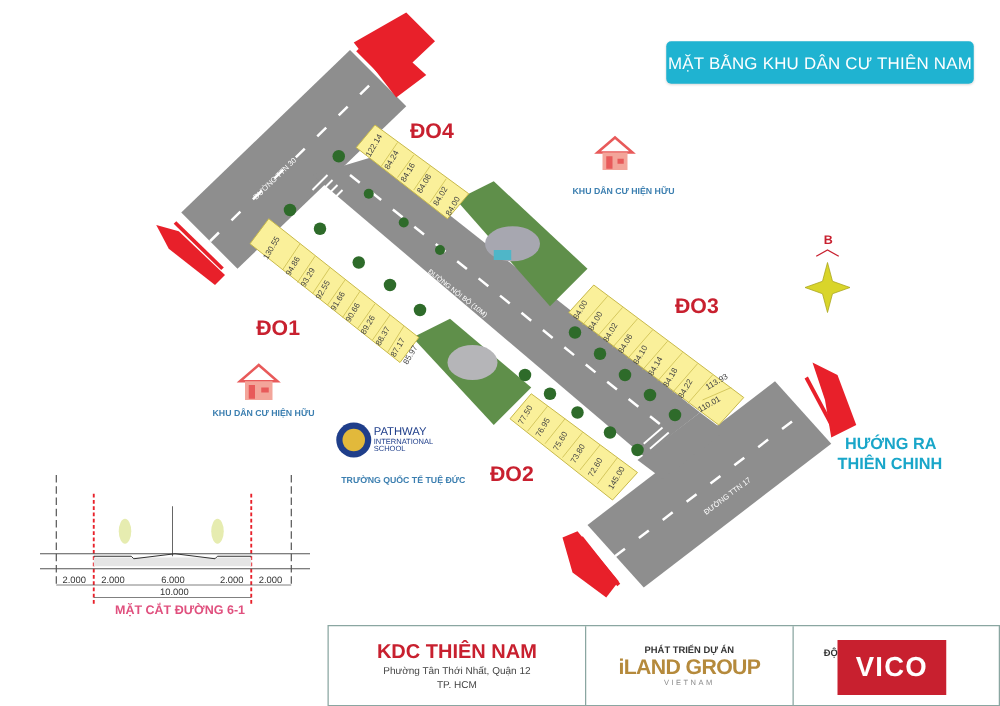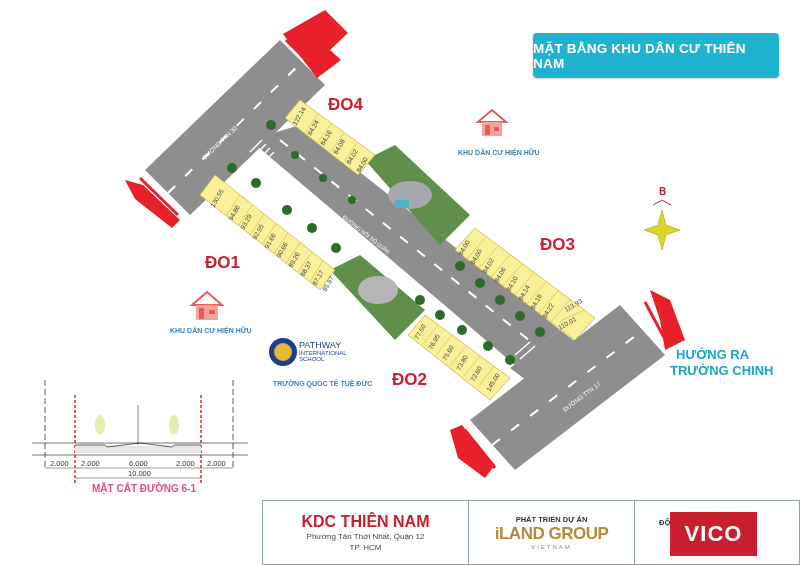--- a/index.html
+++ b/index.html
@@ -1,18 +1,18 @@
 <!DOCTYPE html>
 <html><head>
 <meta charset="utf-8">
 <style>
   html,body{margin:0;padding:0;}
   body{width:800px;height:565px;overflow:hidden;background:#ffffff;font-family:"Liberation Sans",sans-serif;position:relative;}
   .abs{position:absolute;}
-  #title-banner{left:533px;top:33px;width:246px;height:45px;background:#1fb3d1;border-radius:4px;color:#fff;font-weight:bold;font-size:13.5px;display:flex;align-items:center;justify-content:center;letter-spacing:0.2px;box-shadow:0 1px 2px rgba(0,0,0,.15);}
+  #title-banner{left:533px;top:33px;width:246px;height:34px;background:#1fb3d1;border-radius:4px;color:#fff;font-weight:normal;font-size:13.5px;display:flex;align-items:center;justify-content:center;letter-spacing:0.2px;box-shadow:0 1px 2px rgba(0,0,0,.15);}
   svg text{font-family:"Liberation Sans",sans-serif;}
   .block-label{font-weight:bold;fill:#c8202f;font-size:17px;}
   .lot-text{font-size:6.5px;fill:#444;}
   .khu-label{font-size:7px;font-weight:bold;fill:#3c7fb0;}
   #footer{left:262px;top:500px;width:538px;height:65px;border:1px solid #8aa6a1;box-sizing:border-box;display:flex;background:#fff;}
   .fcol{border-right:1px solid #8aa6a1;display:flex;flex-direction:column;align-items:center;justify-content:center;}
   .fcol:last-child{border-right:none;}
   .kdc-name{color:#c8202f;font-weight:bold;font-size:16px;}
   .kdc-addr{color:#444;font-size:8px;text-align:center;line-height:11px;}
   .dev-label{font-size:7.5px;color:#333;font-weight:bold;}
@@ -252,21 +252,21 @@
     <text class="dim" x="176" y="466">2.000</text>
     <text class="dim" x="207" y="466">2.000</text>
     <text class="dim" x="128" y="476">10.000</text>
   </g>
 </svg>
 
 <div class="abs section-title" style="left:92px;top:483px;">MẶT CẮT ĐƯỜNG 6-1</div>
 
 <div class="abs huong" style="left:670px;top:347px;">
   <div style="padding-left:6px;">HƯỚNG RA</div>
-  <div>TRƯỜNG CHINH</div>
+  <div>THIÊN CHINH</div>
 </div>
 
 <div id="footer" class="abs">
   <div class="fcol" style="width:205px;">
     <div class="kdc-name">KDC THIÊN NAM</div>
     <div class="kdc-addr">Phường Tân Thới Nhất, Quận 12</div>
     <div class="kdc-addr">TP. HCM</div>
   </div>
   <div class="fcol" style="width:165px;">
     <div class="dev-label">PHÁT TRIỂN DỰ ÁN</div>

